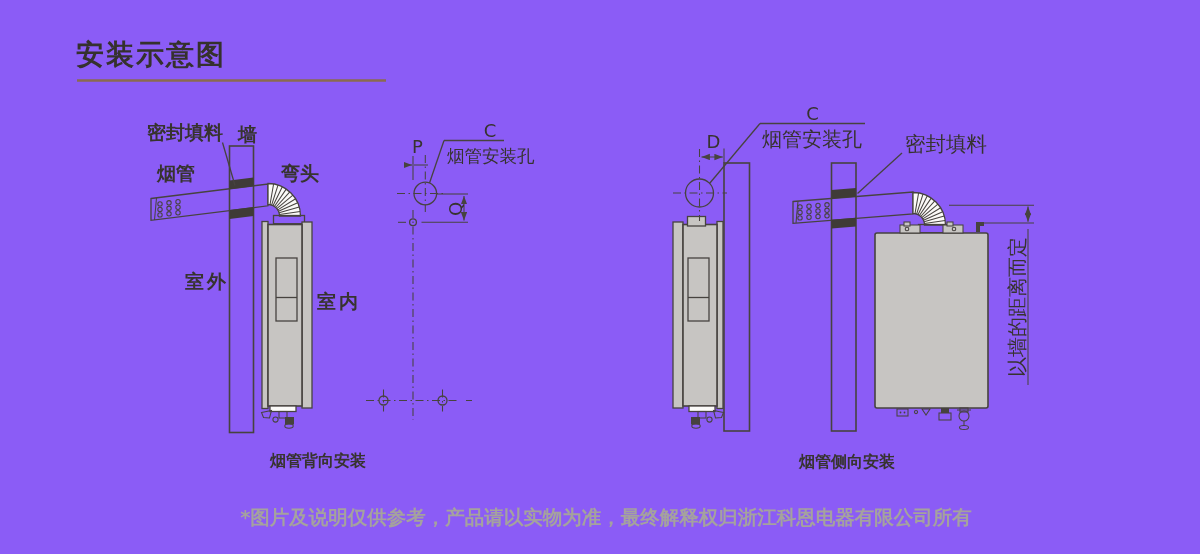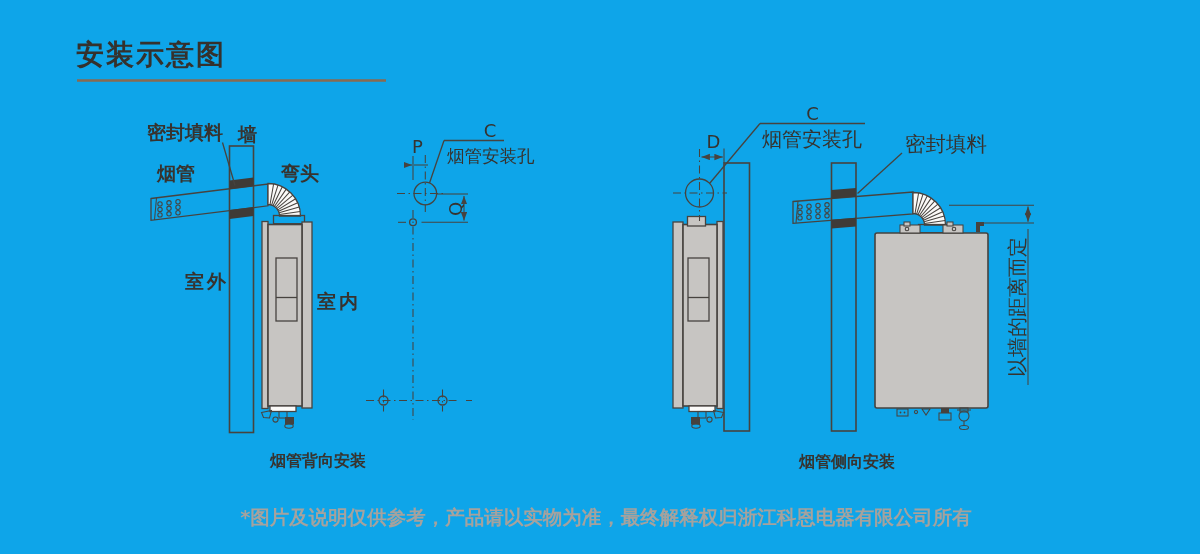--- a/index.html
+++ b/index.html
@@ -1,16 +1,16 @@
 <!DOCTYPE html>
 <html><head>
 <meta charset="utf-8">
 <style>
   html,body{margin:0;padding:0;background:#c3c2c0;}
-  .stage{position:relative;width:1200px;height:554px;background:#0ea5e9;overflow:hidden;
+  .stage{position:relative;width:1200px;height:554px;background:#8b5cf6;overflow:hidden;
          font-family:"DejaVu Sans",sans-serif;}
   svg{display:block;}
   text{fill:#37332f;}
   .t-title{font-family:"DejaVu Sans",sans-serif;font-weight:bold;font-size:28px;letter-spacing:2px;fill:#35312d;}
   .t-lblB{font-family:"DejaVu Sans",sans-serif;font-weight:bold;font-size:19px;}
   .sp{letter-spacing:3px;}
   .t-lblN{font-family:"DejaVu Sans",sans-serif;font-size:20px;}
   .t-lblNm{font-family:"DejaVu Sans",sans-serif;font-size:17.5px;}
   .t-seal{font-family:"DejaVu Sans",sans-serif;font-size:20.5px;}
   .t-dim{font-family:"DejaVu Sans",sans-serif;font-size:18px;}

